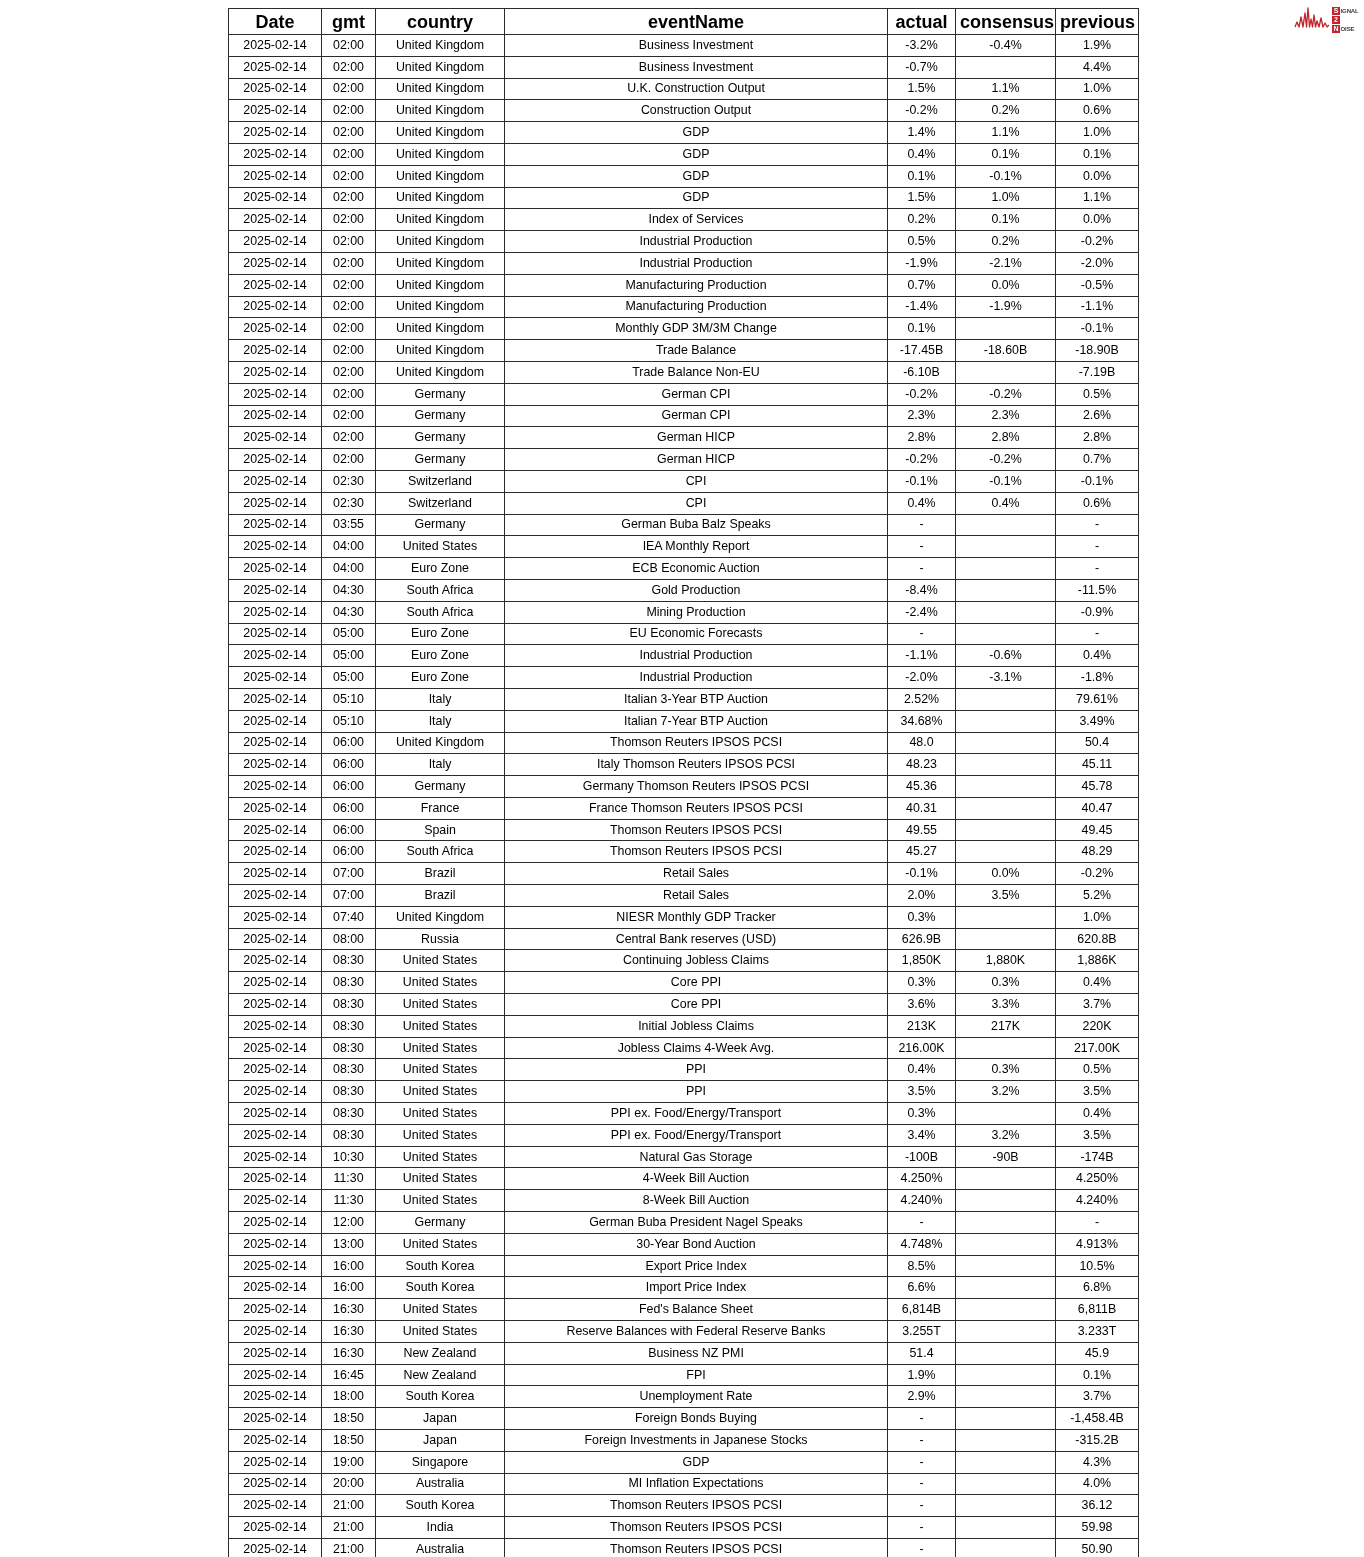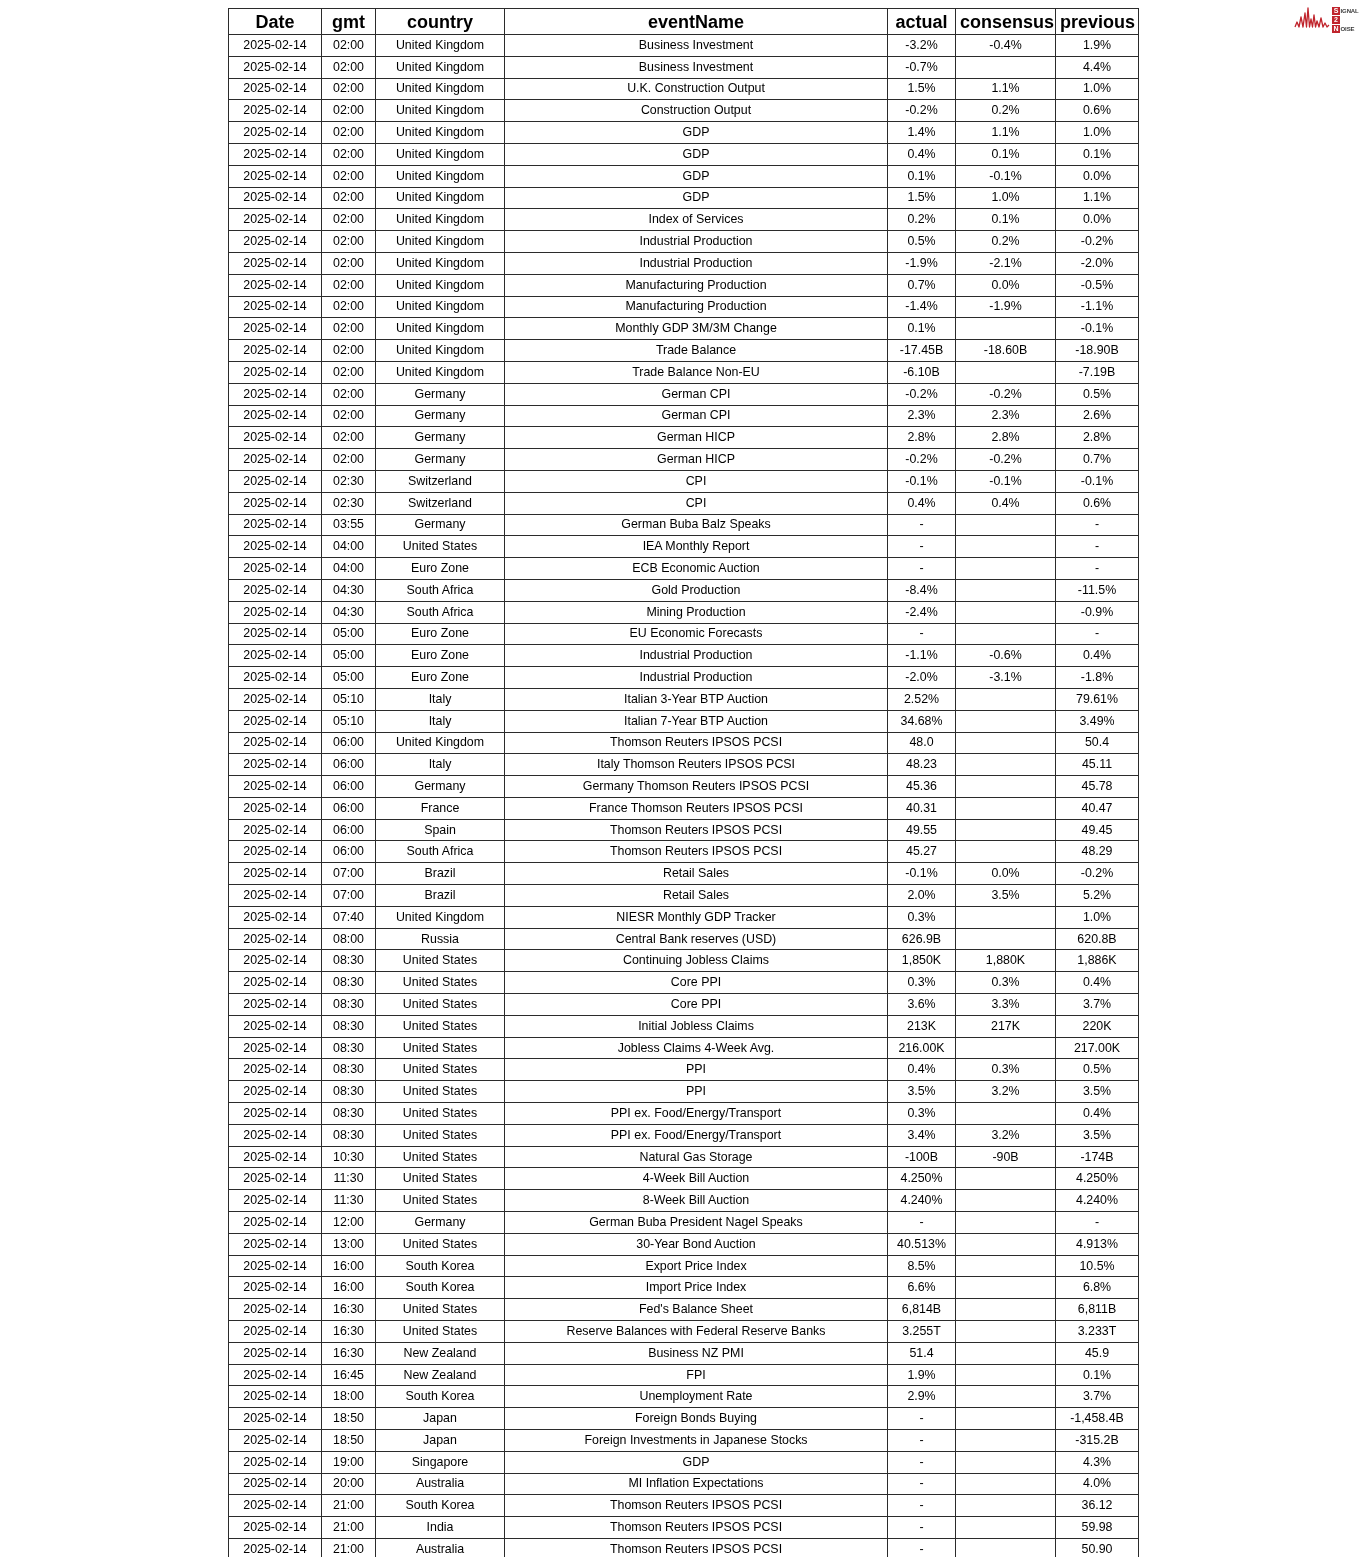--- a/index.html
+++ b/index.html
@@ -641,21 +641,21 @@
           <td>German Buba President Nagel Speaks</td>
           <td>-</td>
           <td></td>
           <td>-</td>
         </tr>
         <tr>
           <td>2025-02-14</td>
           <td>13:00</td>
           <td>United States</td>
           <td>30-Year Bond Auction</td>
-          <td>40.513%</td>
+          <td>4.748%</td>
           <td></td>
           <td>4.913%</td>
         </tr>
         <tr>
           <td>2025-02-14</td>
           <td>16:00</td>
           <td>South Korea</td>
           <td>Export Price Index</td>
           <td>8.5%</td>
           <td></td>

